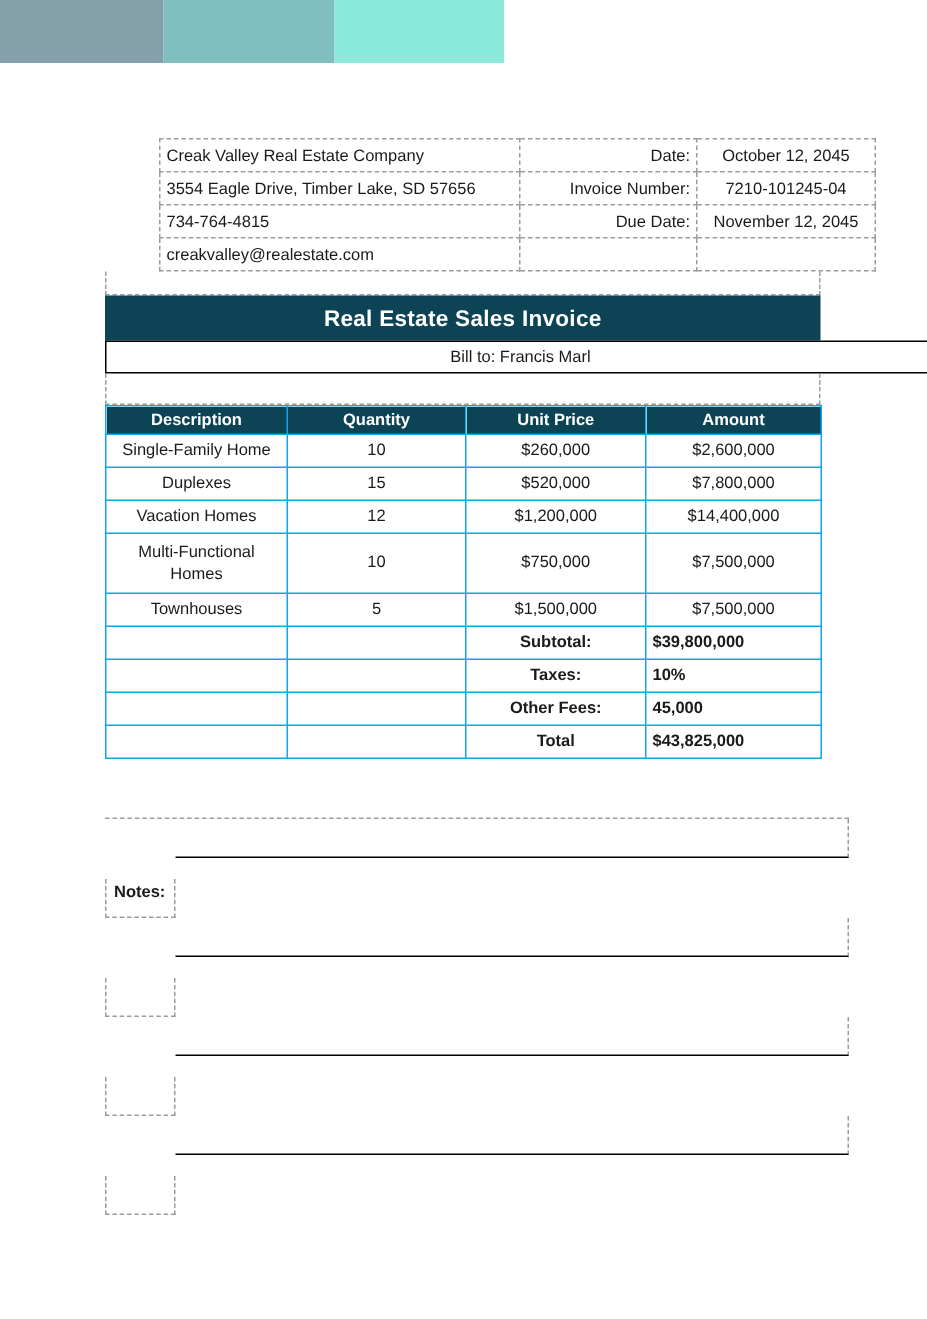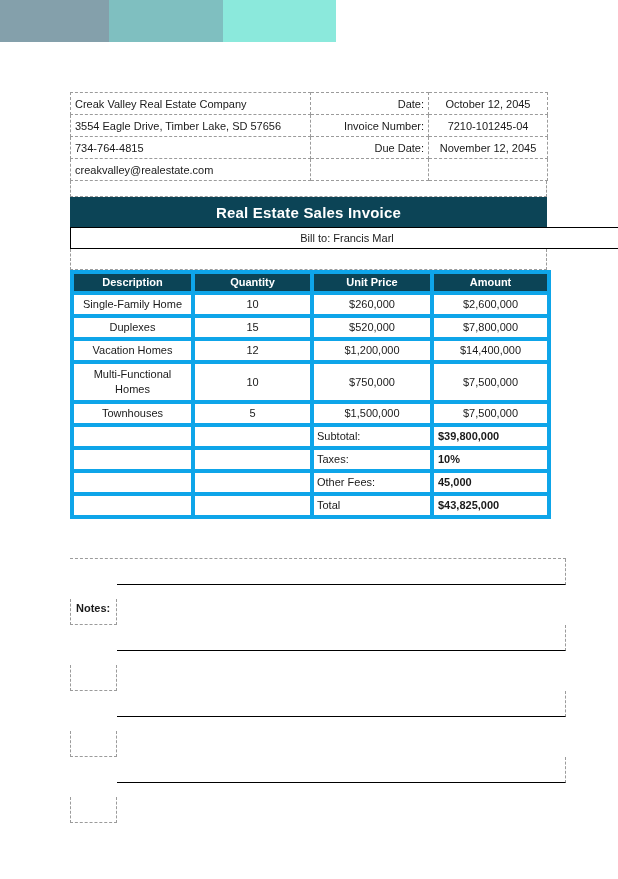--- a/index.html
+++ b/index.html
@@ -16,21 +16,21 @@
   .block.b1 { width:109px; }
   .block.b2 { width:114px; }
   .block.b3 { width:113px; }
 
   
   .content { position:absolute; left:70px; top:92px; width:496px; }
 
   table { border-collapse:collapse; table-layout:fixed; }
 
   
-  table.header-info { width:477px; }
+  table.header-info { width:477px;margin-left:36px; }
   table.header-info td {
     border:1px dashed #9b9b9b; height:22px;
     padding:1px 4px; overflow:hidden; white-space:nowrap;
   }
   td.co-cell { text-align:left; }
   td.meta-label { text-align:right; padding-right:3px; }
   td.meta-value { text-align:center; }
 
   .spacer-dashed {
     width:477px; height:16px;
@@ -46,28 +46,28 @@
     color:#ffffff; font-weight:bold; font-size:15px; letter-spacing:0.2px;
   }
   .billto-bar {
     width:554px; height:22px; border:1px solid #000;
     display:flex; align-items:center; justify-content:center; font-size:11px;
   }
 
   
   table.items { width:477px; }
   table.items td, table.items th {
-    border:4px solid #0ea5e9; text-align:center;
+    border:1px solid #0ea5e9; text-align:center;
     padding:2px 3px; line-height:15px; height:22px;
     overflow:hidden;
   }
   table.items th {
     color:#ffffff; font-weight:bold; font-size:11px; height:19px; padding:1px 3px;
   }
-  table.items td.t-label { text-align:left; font-weight:normal; padding-right:3px; white-space:nowrap;margin-top:24px; }
+  table.items td.t-label { text-align:center; font-weight:bold; padding-right:3px; white-space:nowrap;margin-top:24px; }
   table.items td.t-value { text-align:left; font-weight:bold; padding-left:4px; white-space:nowrap; }
 
   
   .notes { width:496px; display:grid; grid-template-columns:47px 449px; border-top:1px dashed #9b9b9b; }
   .notes-label-cell {
     height:26px; border-left:1px dashed #9b9b9b; border-right:1px dashed #9b9b9b;
     border-bottom:1px dashed #9b9b9b; font-weight:bold; padding:3px 0 0 5px;margin-top:40px;
   }
   .notes-line { height:26px; border-bottom:1px solid #000; border-right:1px dashed #9b9b9b; }
 </style>

